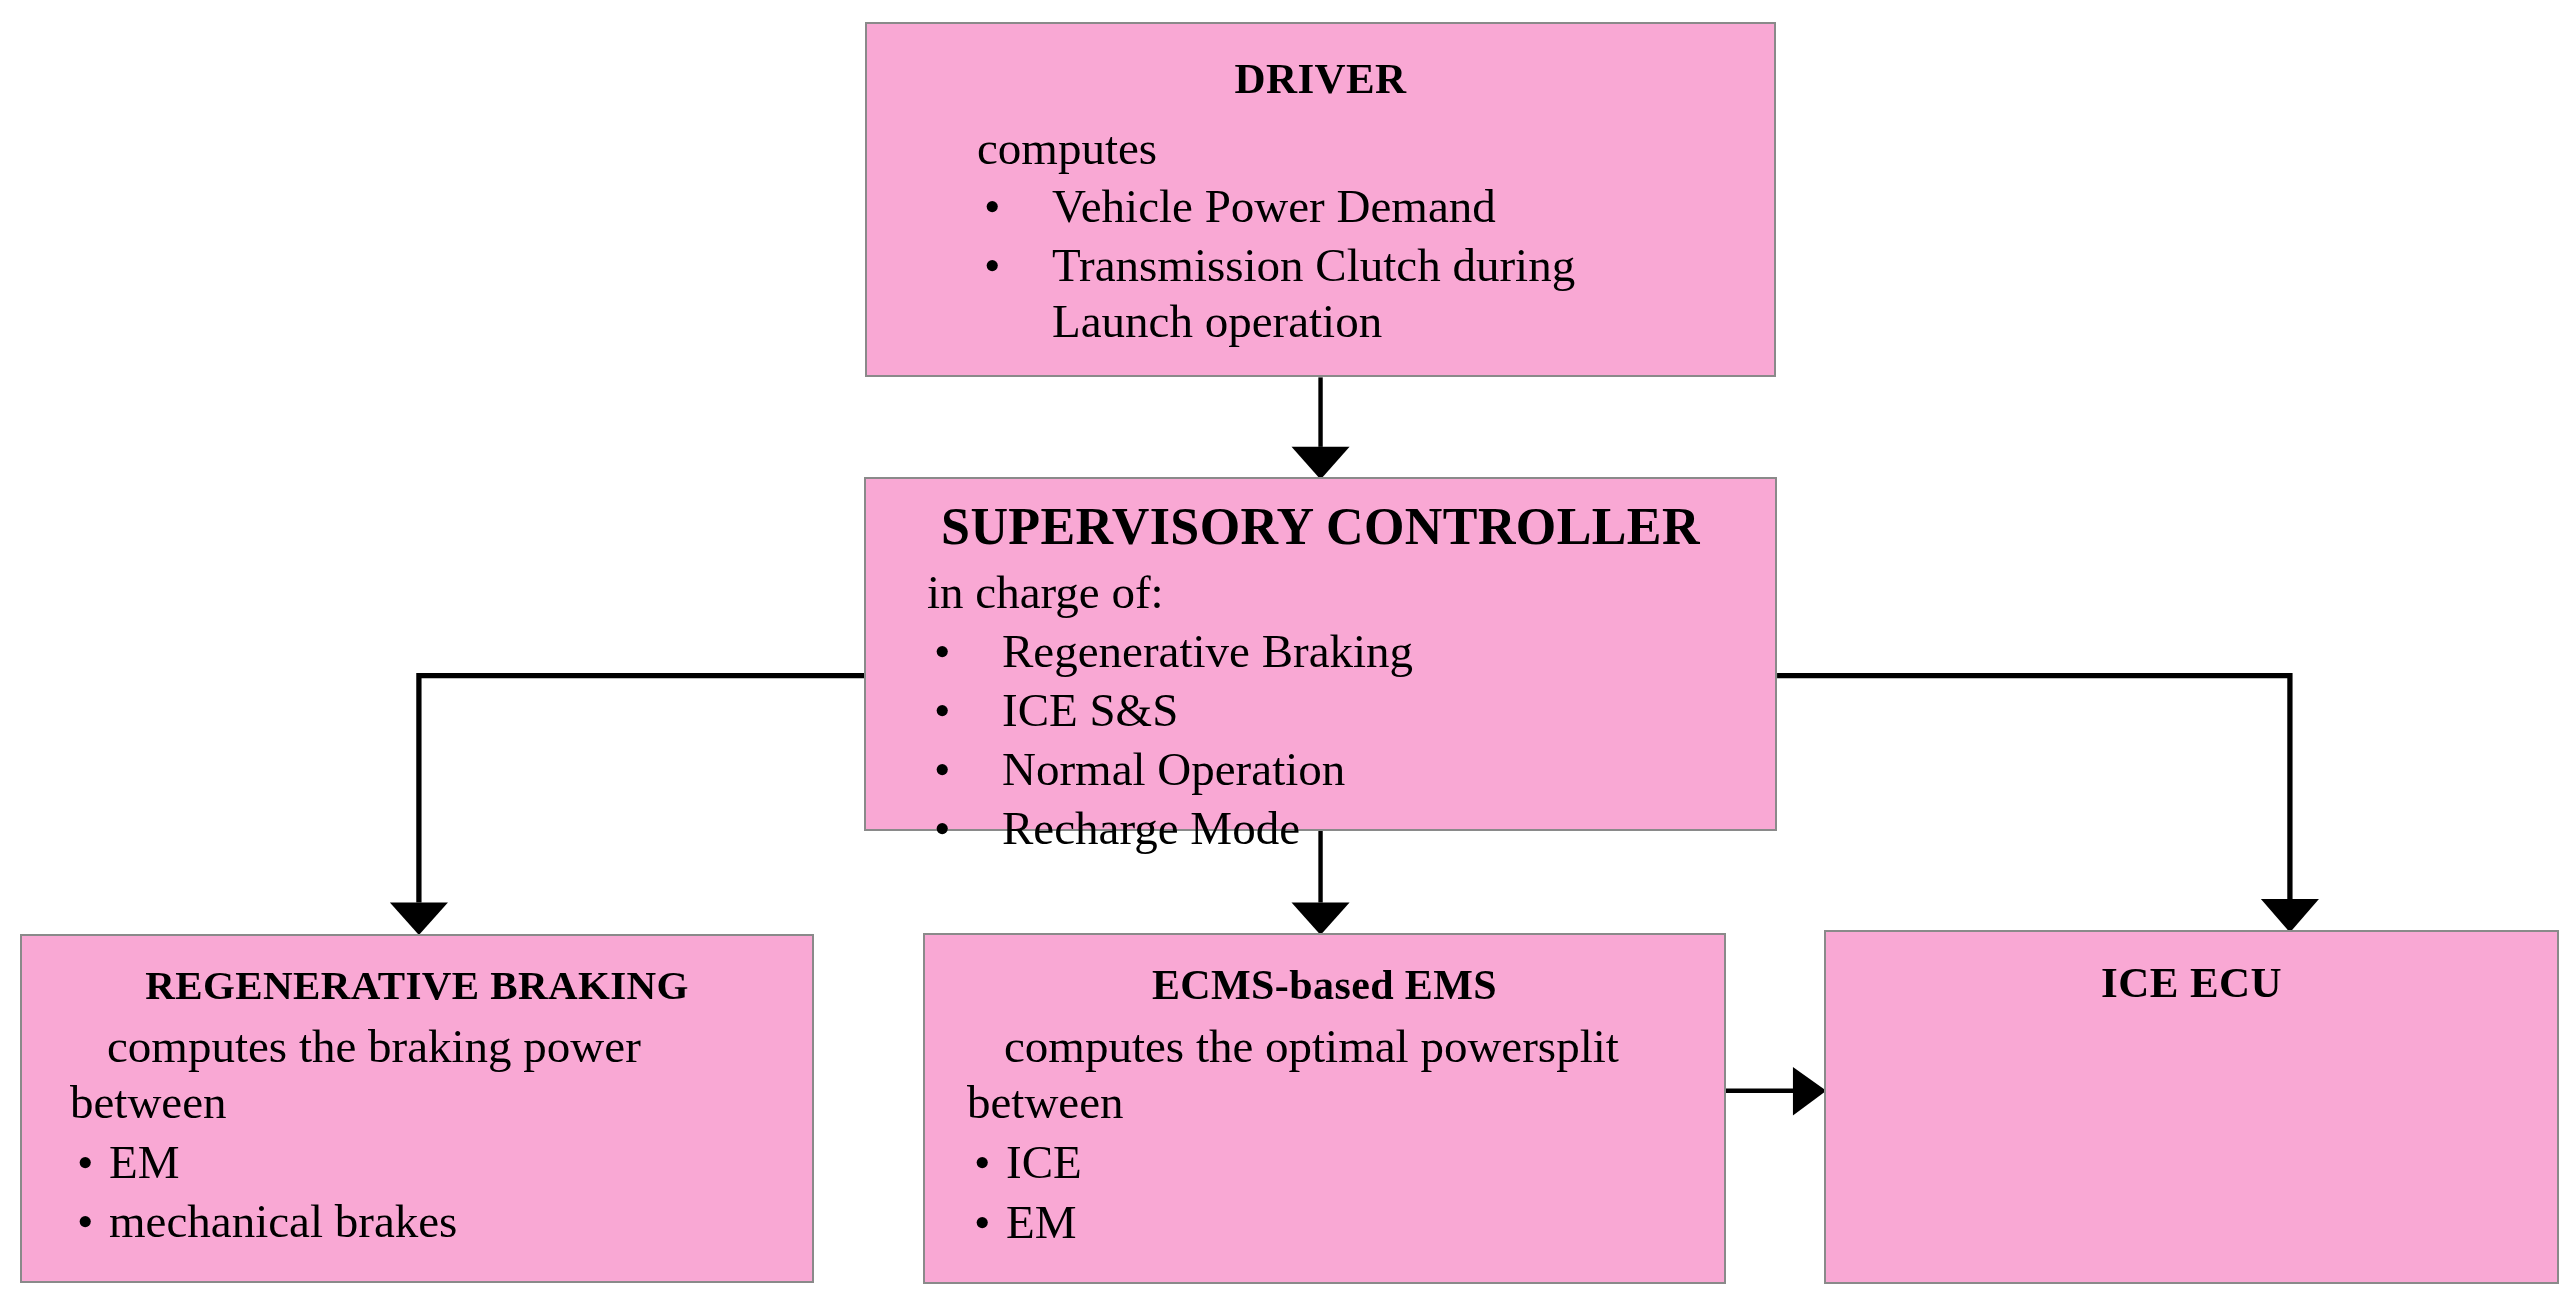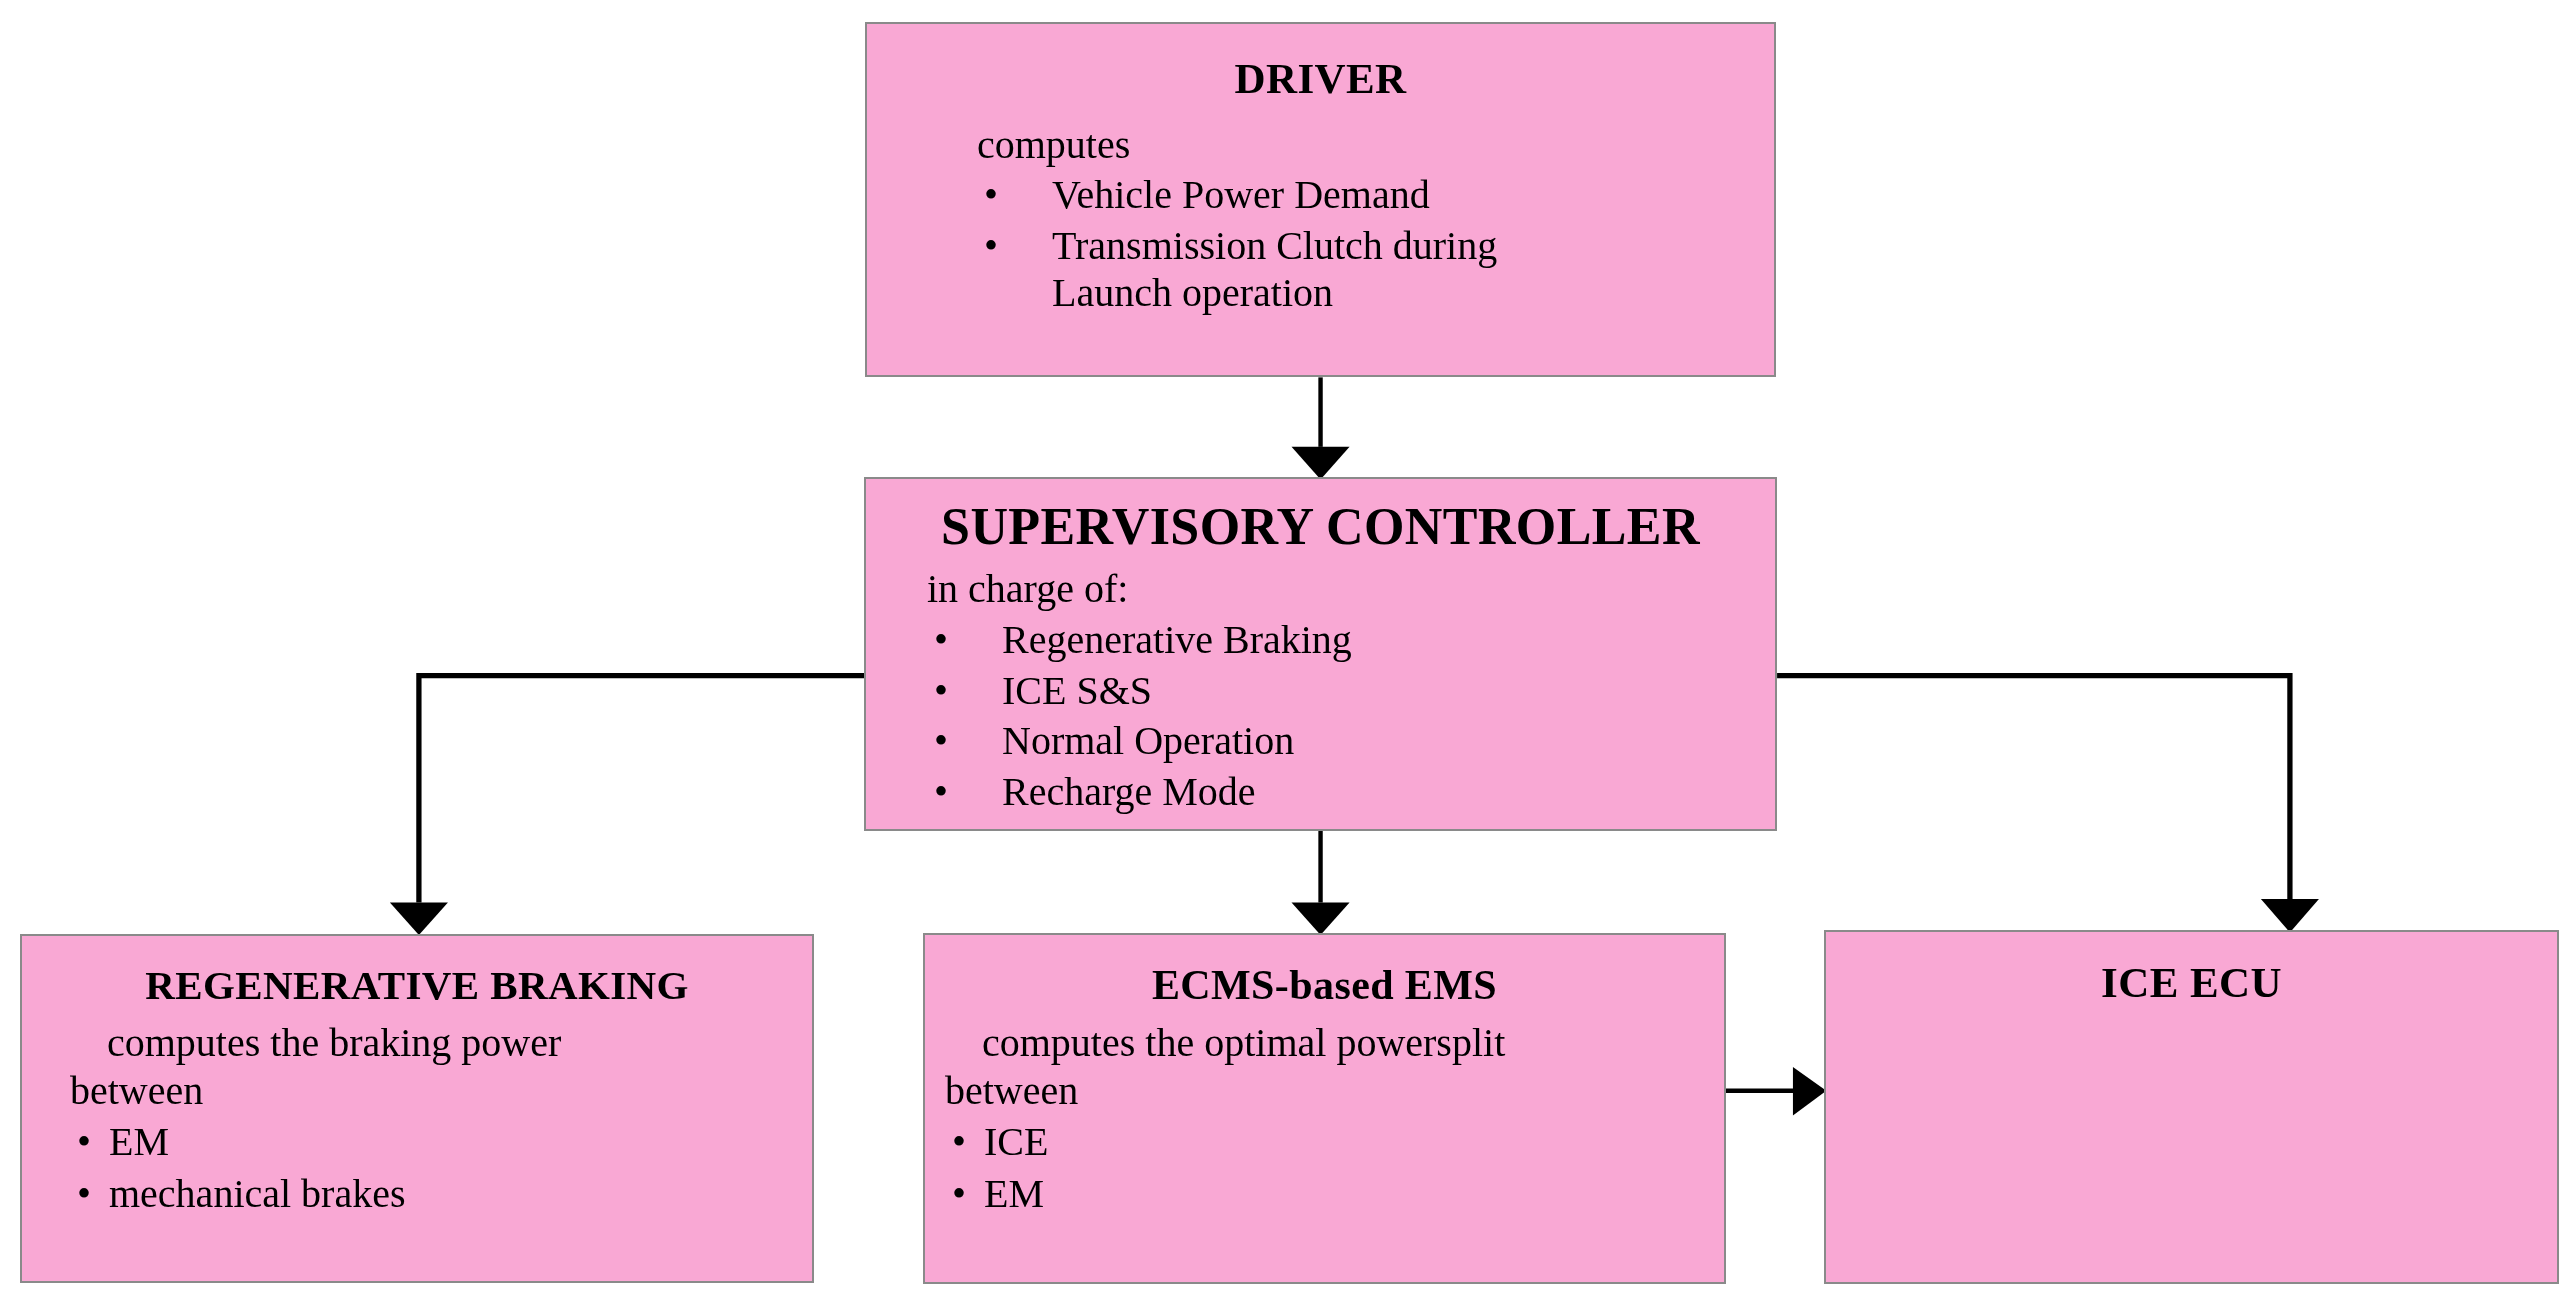--- a/index.html
+++ b/index.html
@@ -26,21 +26,21 @@
   }
   .node-title {
     text-align: center;
     font-weight: bold;
     font-size: 43px;
     line-height: 1.05;
     letter-spacing: 0.4px;
     white-space: nowrap;
   }
   .node-body {
-    font-size: 40px;
+    font-size: 47px;
     line-height: 1.18;
   }
   .lead {
     margin: 0;
     white-space: nowrap;
   }
   ul.bullets {
     list-style: none;
     margin: 0;
     padding: 0;
@@ -74,21 +74,21 @@
   #node-regen { left: 20px; top: 934px; width: 794px; height: 349px; }
   #node-regen .node-title { margin-top: 28px; font-size: 41px; }
   #node-regen .node-body { margin-top: 12.3px; padding-left: 48px; }
   #node-regen .lead-indent { padding-left: 37px; }
   #node-regen ul.bullets > li { padding-left: 39px; margin-top: 4.4px; }
   #node-regen ul.bullets > li::before { left: 7px; }
 
   
   #node-ecms { left: 923px; top: 933px; width: 803px; height: 351px; }
   #node-ecms .node-title { margin-top: 28px; font-size: 42px; }
-  #node-ecms .node-body { margin-top: 12.3px; padding-left: 20px; }
+  #node-ecms .node-body { margin-top: 12.3px; padding-left: 42px; }
   #node-ecms .lead-indent { padding-left: 37px; }
   #node-ecms ul.bullets > li { padding-left: 39px; margin-top: 4.4px; }
   #node-ecms ul.bullets > li::before { left: 7px; }
 
   
   #node-iceecu { left: 1824px; top: 930px; width: 735px; height: 354px; }
   #node-iceecu .node-title { margin-top: 28px; font-size: 43px; }
   #node-iceecu .node-body { margin-top: 12.3px; padding-left: 53px; }
   #node-iceecu .lead-indent { padding-left: 40px; }
   #node-iceecu ul.bullets > li { padding-left: 39px; margin-top: 4.4px; }

